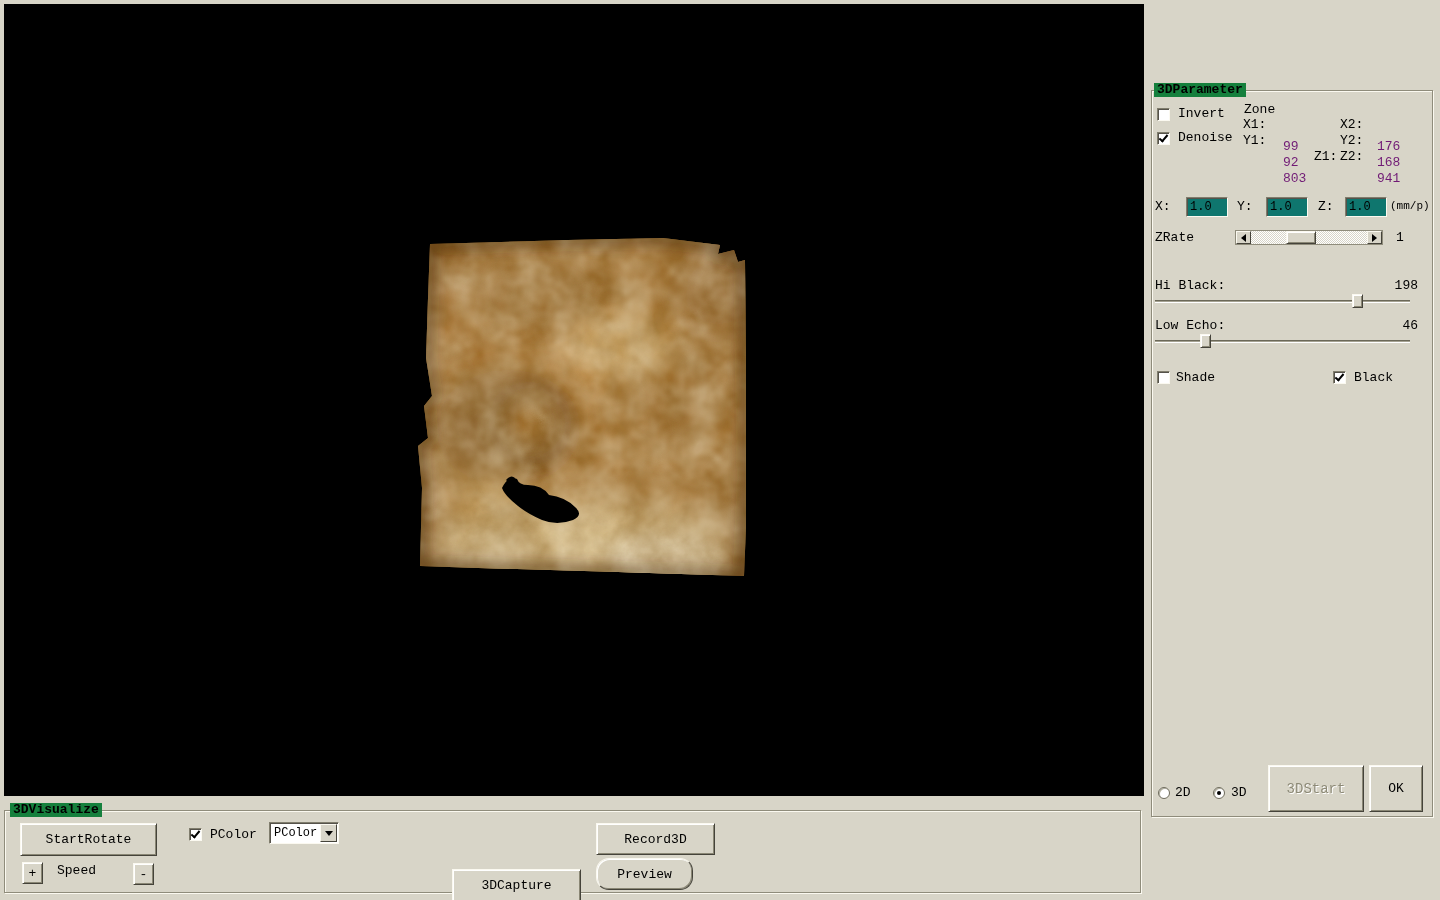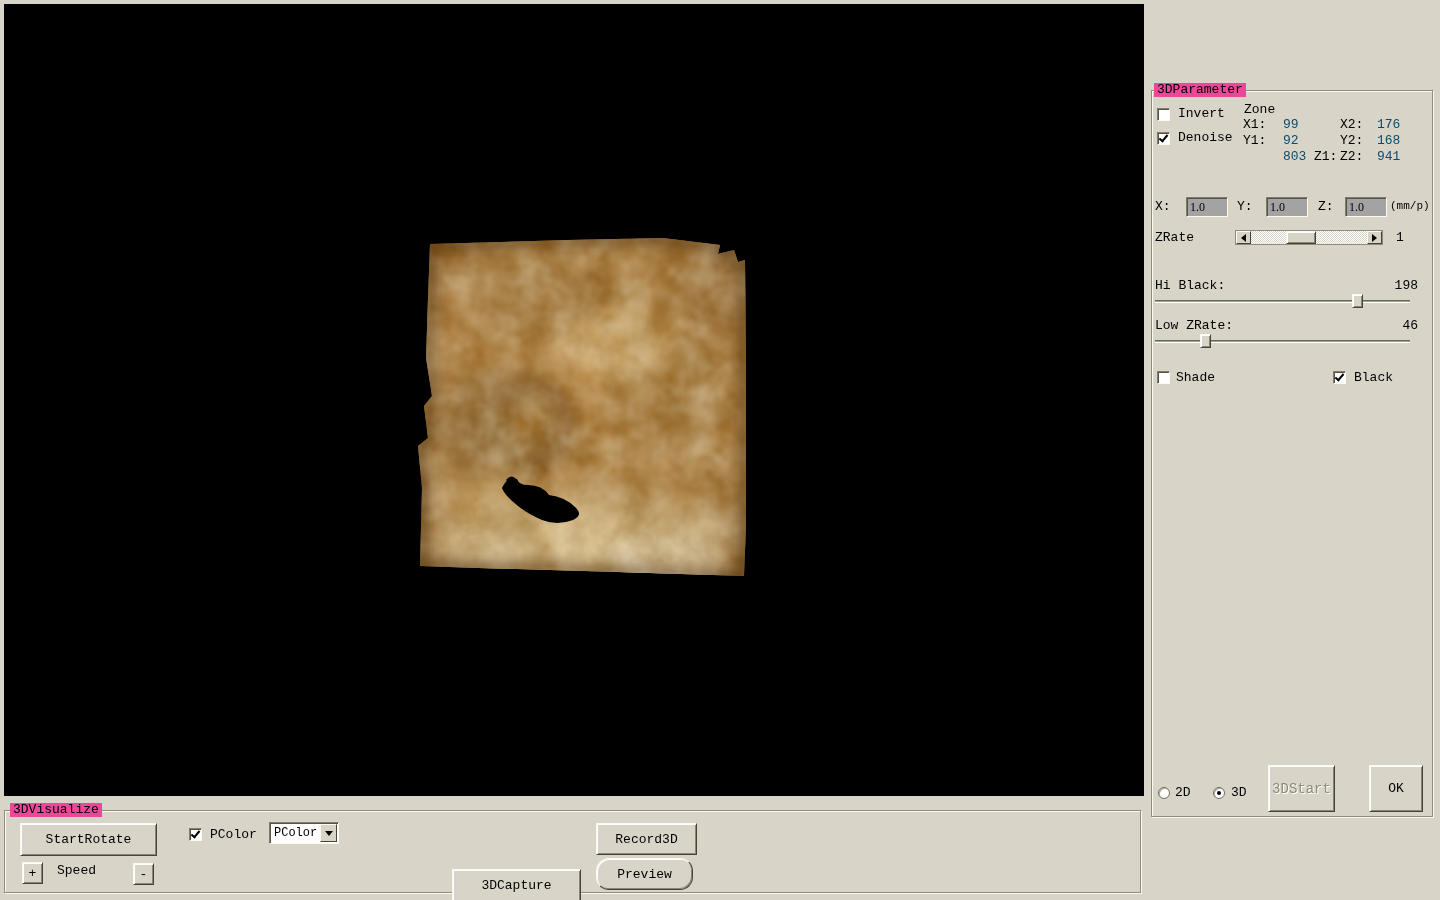--- a/index.html
+++ b/index.html
@@ -21,47 +21,48 @@
   .volume-wrap { position:absolute; left:414px; top:234px; width:328px; height:340px; }
 
   
   .groupbox {
     position:absolute;
     border:1px solid #8f8c7b;
     box-shadow: inset 1px 1px 0 #fbf9f0, 1px 1px 0 #fbf9f0;
   }
   .group-label {
     position:absolute;
-    background:#ec4899;
+    background:#15803d;
     padding:0 3px;
     line-height:14px;
     z-index:3;
+    font-weight:bold;
   }
 
   
   .btn {
     position:absolute;
     background:#d8d5c8;
     border:1px solid;
     border-color:#fbf9f0 #45433a #45433a #fbf9f0;
     box-shadow: inset 1px 1px 0 #ffffff, inset -1px -1px 0 #8a8775;
     display:flex; align-items:center; justify-content:center;
     font-family:inherit; font-size:13px; color:#000;
     cursor:default;
   }
   .btn.disabled { color:#8d8a77; text-shadow:1px 1px 0 #fff; }
 
   
   .field, input.field {
     position:absolute;
-    background:#a3a3a3;
+    background:#0f766e;
     border:1px solid;
     border-color:#807d6d #fbf9f0 #fbf9f0 #807d6d;
     box-shadow: inset 1px 1px 0 #55524a;
-    font-family:Liberation Serif, serif; font-size:12px;
+    font-family:Liberation Mono, monospace; font-size:12px;
     padding:1px 3px;
     line-height:15px;
   }
 
   
   .checkbox {
     position:absolute; width:13px; height:13px;
     background:#fff;
     border:1px solid;
     border-color:#807d6d #fbf9f0 #fbf9f0 #807d6d;
@@ -80,21 +81,21 @@
     background:#fff;
     border:1px solid #6e6b5c;
     box-shadow: inset 1px 1px 0 #b3b0a0;
   }
   .radio[data-checked="true"]::after {
     content:""; position:absolute; left:3px; top:3px;
     width:4px; height:4px; border-radius:50%; background:#000;
   }
 
   .lbl { position:absolute; line-height:14px; white-space:nowrap; }
-  .val-blue { color:#0c4a6e; }
+  .val-blue { color:#701a75;margin-top:22px; }
   .small { font-size:11px; }
 
   
   .scrollbar {
     position:absolute; display:flex; height:15px;
     border:1px solid #8f8c7b;
     background:#efece0;
   }
   .sb-btn {
     width:15px; height:13px;
@@ -272,54 +273,54 @@
 </div>
 <span class="lbl" style="left:1396px; top:231px;">1</span>
 
 <span class="lbl" style="left:1155px; top:279px;">Hi Black:</span>
 <span class="lbl" style="left:1392px; top:279px; width:26px; text-align:right;">198</span>
 <div class="slider" style="left:1155px; top:294px;">
   <div class="slider-track"></div>
   <div class="slider-thumb" style="left:197px;"></div>
 </div>
 
-<span class="lbl" style="left:1155px; top:319px;">Low ZRate:</span>
+<span class="lbl" style="left:1155px; top:319px;">Low Echo:</span>
 <span class="lbl" style="left:1392px; top:319px; width:26px; text-align:right;">46</span>
 <div class="slider" style="left:1155px; top:334px;">
   <div class="slider-track"></div>
   <div class="slider-thumb" style="left:45px;"></div>
 </div>
 
 <span class="checkbox" style="left:1157px; top:371px;" data-checked="false"></span>
 <span class="lbl" style="left:1176px; top:371px;">Shade</span>
 <span class="checkbox" style="left:1333px; top:371px;" data-checked="true"></span>
 <span class="lbl" style="left:1354px; top:371px;">Black</span>
 
 <span class="radio" style="left:1158px; top:787px;" data-checked="false"></span>
 <span class="lbl" style="left:1175px; top:786px;">2D</span>
 <span class="radio" style="left:1213px; top:787px;" data-checked="true"></span>
 <span class="lbl" style="left:1231px; top:786px;">3D</span>
 
-<button class="btn disabled" style="left:1268px; top:765px; width:67px; height:47px; font-size:14px;">3DStart</button>
+<button class="btn disabled" style="left:1268px; top:765px; width:96px; height:47px; font-size:14px;">3DStart</button>
 <button class="btn" style="left:1369px; top:765px; width:54px; height:47px;">OK</button>
 
 <div class="groupbox" style="left:4px; top:810px; width:1137px; height:83px;"></div>
 <span class="group-label" style="left:10px; top:803px;">3DVisualize</span>
 
 <button class="btn" style="left:20px; top:823px; width:137px; height:33px;">StartRotate</button>
 
 <span class="checkbox" style="left:189px; top:828px;" data-checked="true"></span>
 <span class="lbl" style="left:210px; top:828px;">PColor</span>
 
 <div class="combo" style="left:269px; top:822px; width:70px; height:22px;">
   <span class="combo-text">PColor</span>
   <span class="combo-btn">
       <span class="tri-down"></span>
     </span>
 </div>
 
 <button class="btn" style="left:452px; top:869px; width:129px; height:33px;">3DCapture</button>
-<button class="btn" style="left:596px; top:823px; width:101px; height:32px;">Record3D</button>
+<button class="btn" style="left:596px; top:823px; width:119px; height:32px;">Record3D</button>
 <button class="btn" style="left:596px; top:858px; width:97px; height:32px;border-radius:13px;">Preview</button>
 
 <button class="btn" style="left:22px; top:862px; width:21px; height:22px;">+</button>
 <span class="lbl" style="left:57px; top:864px;">Speed</span>
 <button class="btn" style="left:133px; top:863px; width:21px; height:22px;">-</button>
 
 </body></html>

